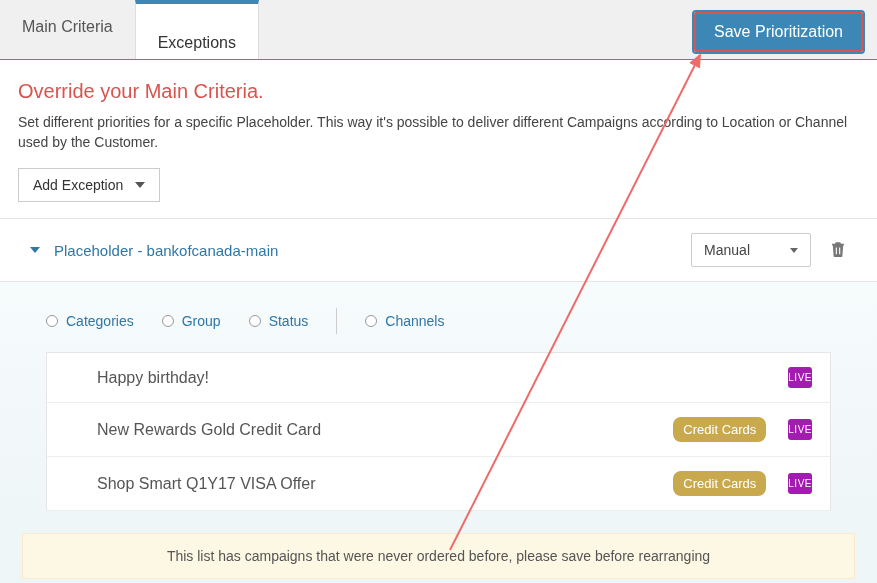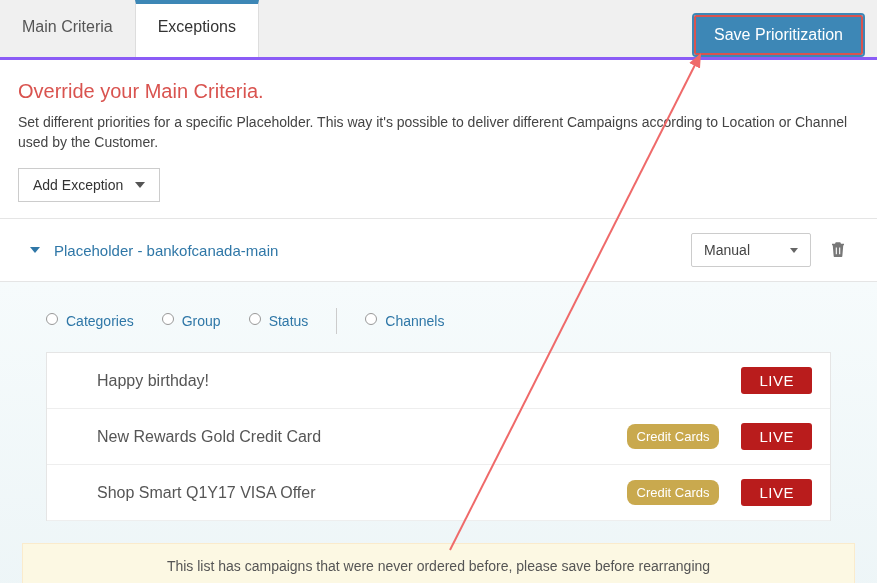--- a/index.html
+++ b/index.html
@@ -1,45 +1,45 @@
 <!DOCTYPE html>
 <html><head>
 <meta charset="utf-8">
 <style>
   * { box-sizing: border-box; margin: 0; padding: 0; }
   body { font-family: "Helvetica Neue", Arial, sans-serif; font-size: 14px; color: #333; background: #fff; width: 877px; height: 583px; position: relative; overflow: hidden; }
-  .topbar { display: flex; align-items: center; background: #f0f0f0; border-bottom: 3px solid #8b5cf6; height: 60px; }
+  .topbar { display: flex; align-items: flex-start; background: #f0f0f0; border-bottom: 1px solid #8b5cf6; height: 60px; }
   .tabs { display: flex; height: 100%; }
   .tab { padding: 18px 22px 0 22px; color: #555; font-size: 16px; cursor: pointer; height: 100%; }
-  .tab.active { background: #fff; border-top: 4px solid #3d87b6; border-left: 1px solid #ddd; border-right: 1px solid #ddd; padding-top: 14px; color: #333; margin-bottom: -1px; }
+  .tab.active { background: #fff; border-top: 4px solid #3d87b6; border-left: 1px solid #ddd; border-right: 1px solid #ddd; padding-top: 30px; color: #333; margin-bottom: -1px; }
   .topbar .spacer { flex: 1; }
   .save-btn { margin: 12px 14px 0 0; background: #3d87b6; color: #fff; border: 2px solid #d9534f; outline: 2px solid #3d87b6; padding: 9px 18px; font-size: 16px; border-radius: 2px; cursor: pointer; }
   .content { padding: 20px 28px 16px 18px; background: #fff; }
   .title { color: #d9534f; font-size: 20px; margin-bottom: 10px; }
   .desc { color: #444; font-size: 14px; line-height: 1.4; margin-bottom: 16px; max-width: 830px; }
   .add-exc { display: inline-flex; align-items: center; gap: 12px; border: 1px solid #ccc; background: #fff; padding: 8px 14px; font-size: 14px; color: #333; cursor: pointer; border-radius: 0; }
   .caret-down { width: 0; height: 0; border-left: 5px solid transparent; border-right: 5px solid transparent; border-top: 6px solid #555; display: inline-block; }
   .placeholder-row { display: flex; align-items: center; border-top: 1px solid #e5e5e5; border-bottom: 1px solid #e5e5e5; padding: 14px 30px; background: #fff; }
   .caret-right-blue { width: 0; height: 0; border-left: 5px solid transparent; border-right: 5px solid transparent; border-top: 6px solid #2f77a7; display: inline-block; margin-right: 14px; }
   .placeholder-name { color: #2f77a7; font-size: 15px; }
   .placeholder-row .spacer { flex: 1; }
   .manual-select { display: inline-flex; align-items: center; gap: 40px; border: 1px solid #ccc; padding: 8px 12px; border-radius: 2px; cursor: pointer; font-size: 14px; color: #444; }
   .caret-down-sm { width: 0; height: 0; border-left: 4px solid transparent; border-right: 4px solid transparent; border-top: 5px solid #666; display: inline-block; }
   .trash { margin-left: 18px; cursor: pointer; color: #777; }
   .trash svg { width: 18px; height: 20px; fill: #777; }
   .panel { background: linear-gradient(#f6fbfc, #edf5f7); padding: 26px 18px 14px 18px; border-bottom: 1px solid #e5e5e5; }
   .filter-row { display: flex; align-items: center; gap: 28px; padding: 0 28px 18px 28px; color: #2f77a7; font-size: 14px; }
-  .filter-item { display: inline-flex; align-items: flex-start; gap: 8px; cursor: pointer; }
+  .filter-item { display: inline-flex; align-items: center; gap: 8px; cursor: pointer; }
   .radio { width: 12px; height: 12px; border: 1px solid #999; border-radius: 50%; display: inline-block; background: #fff; }
   .vsep { width: 1px; height: 26px; background: #ccc; }
   .list { background: #fff; border: 1px solid #e5e5e5; border-bottom: none; margin: 0 28px; }
   .row { display: flex; align-items: center; padding: 14px 18px 14px 50px; border-bottom: 1px solid #eee; gap: 10px; }
   .row-title { font-size: 16px; color: #555; flex: 1; }
   .tag { background: #c9a94e; color: #fff; padding: 5px 10px; border-radius: 8px; font-size: 13px; }
-  .badge-live { background: #b91c1c; color: #fff; padding: 5px 18px; border-radius: 3px; font-size: 15px; letter-spacing: 0.5px; margin-left: 12px; }
+  .badge-live { background: #a21caf; color: #fff; padding: 5px 0; border-radius: 3px; font-size: 10px; letter-spacing: 0.5px; margin-left: 12px; }
   .notice { margin: 22px 4px 0 4px; background: #fcf8e3; border: 1px solid #faebcc; padding: 14px; text-align: center; color: #555; font-size: 14px; }
   .annotation-line { position: absolute; pointer-events: none; top: 0; left: 0; }
 </style>
 </head>
 <body>
 
 <div class="topbar">
   <div class="tabs">
     <div class="tab">Main Criteria</div>
     <div class="tab active">Exceptions</div>

